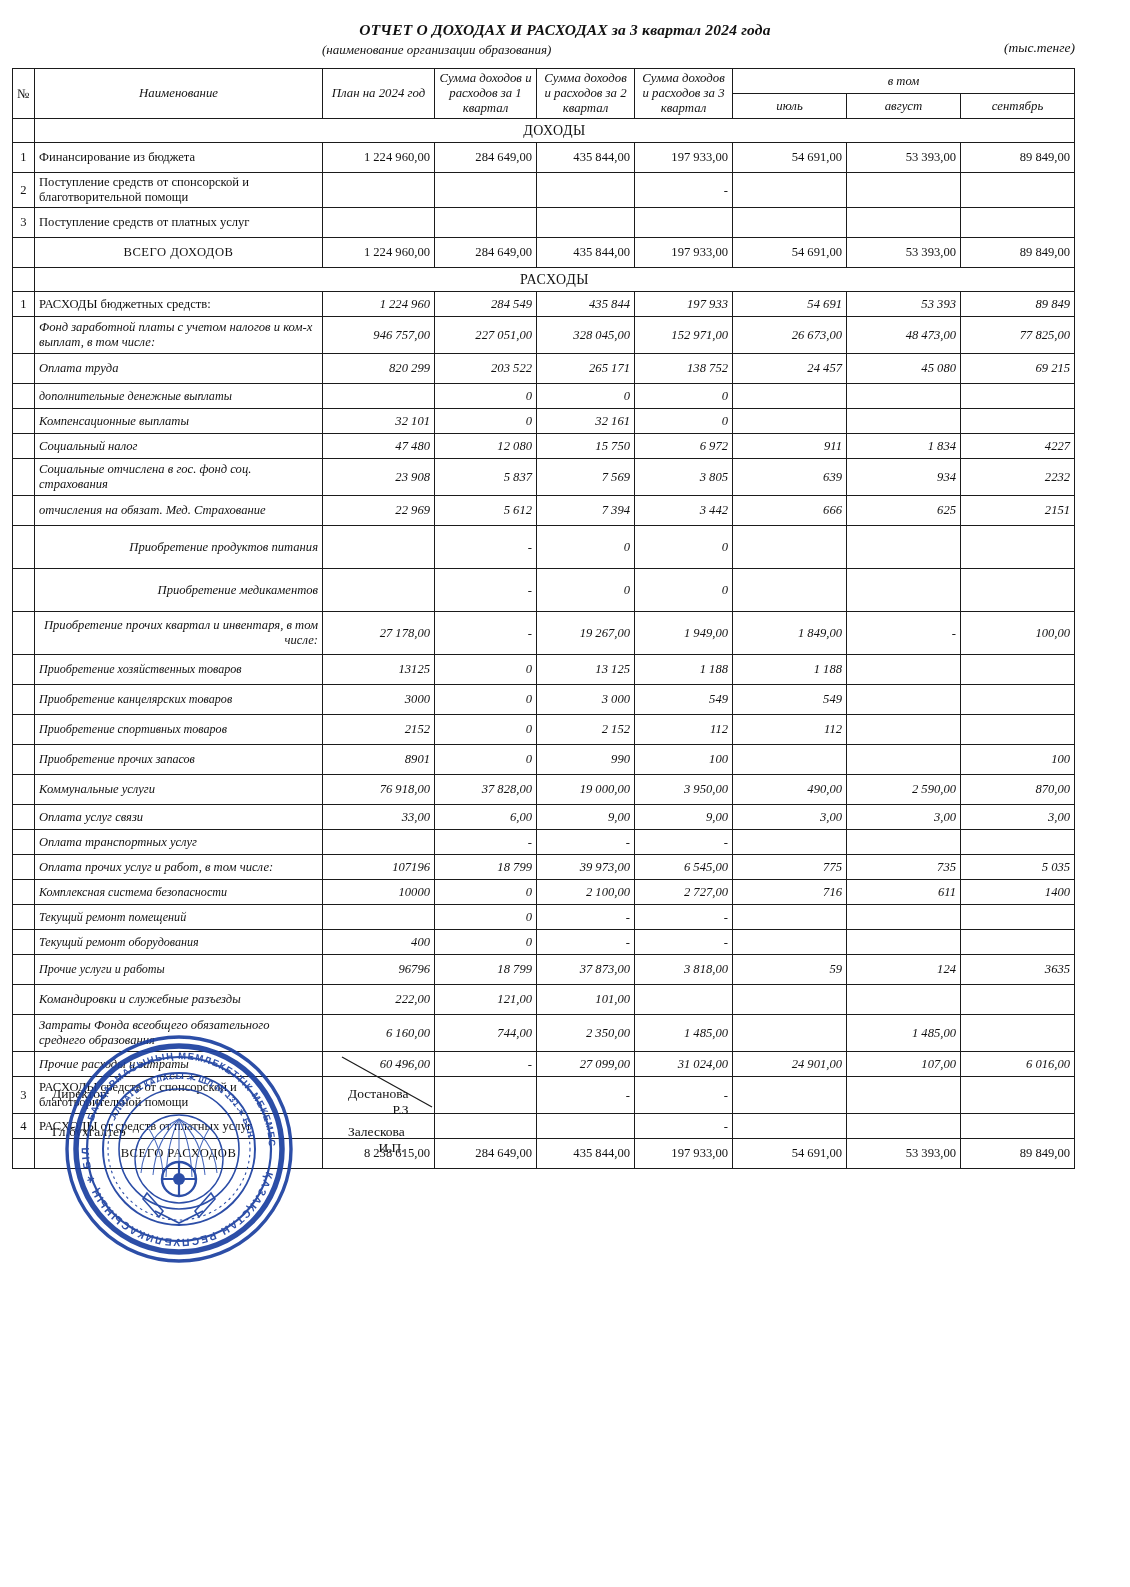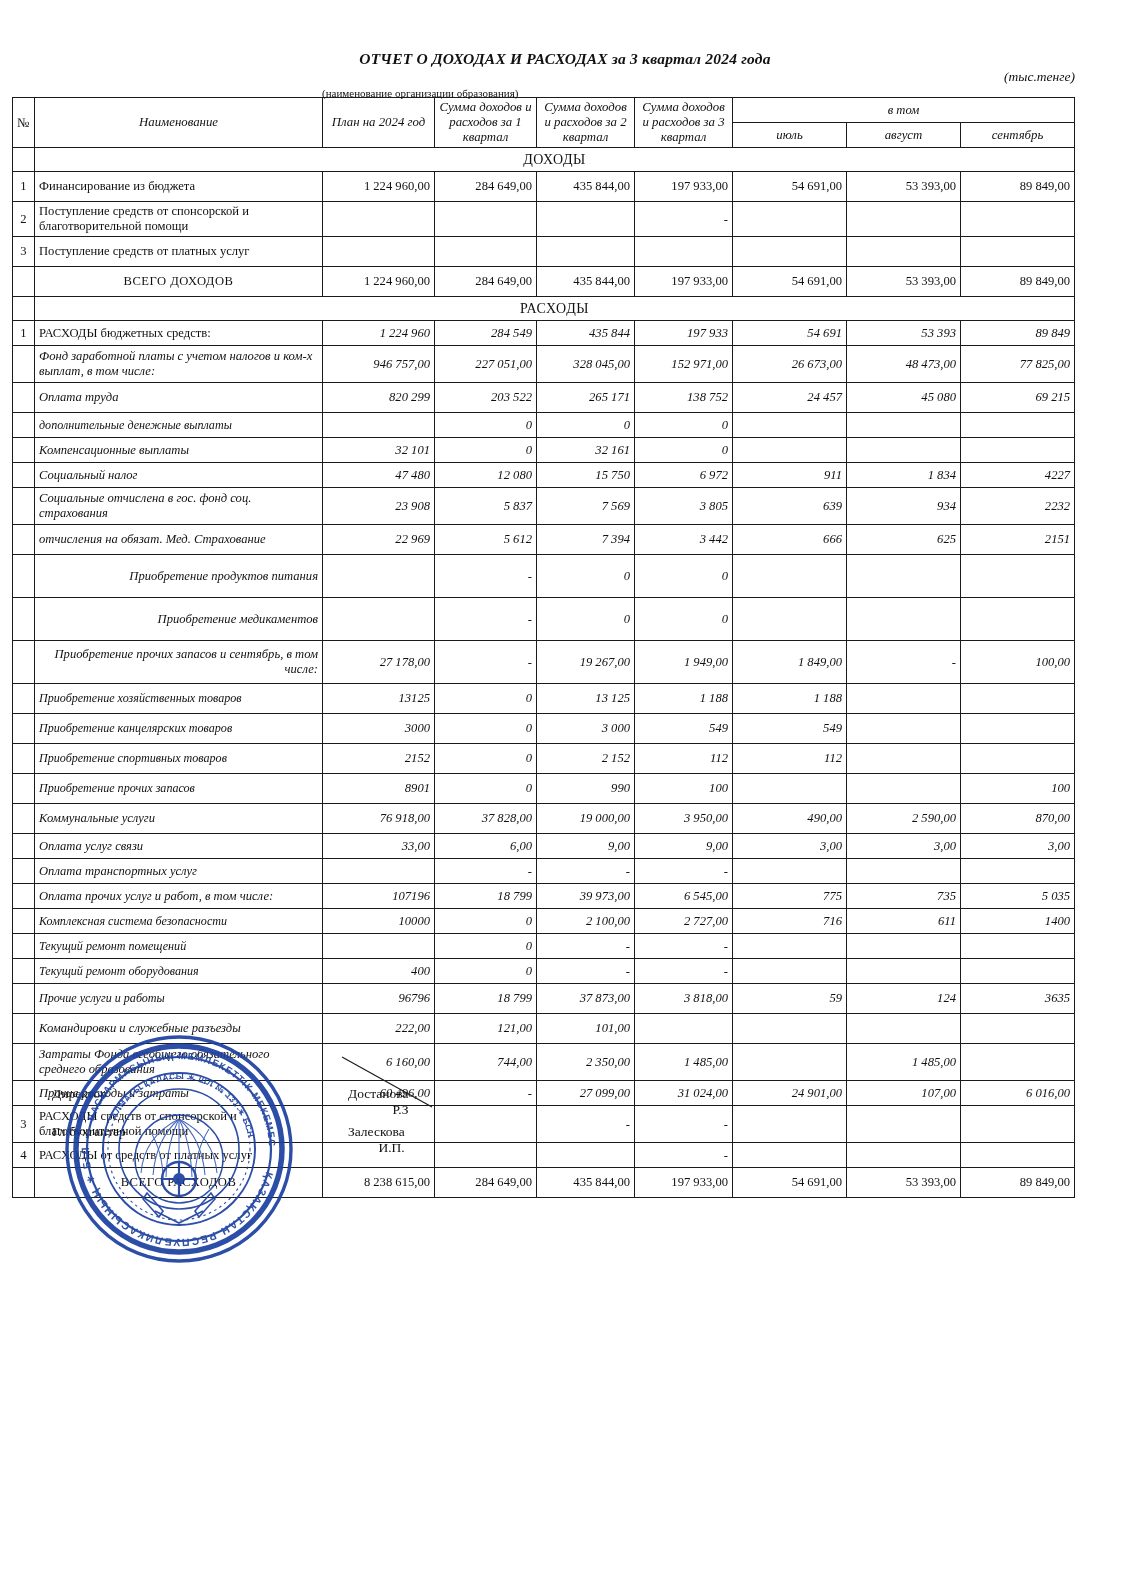--- a/index.html
+++ b/index.html
@@ -13,38 +13,38 @@
     overflow:hidden;
   }
   .page{
     position:relative;
     width:1130px;height:1587px;
     box-sizing:border-box;
   }
   
   .head{
     text-align:center;
-    padding-top:48px;
+    padding-top:19px;
   }
   .head .t1{
     font-weight:bold;font-style:italic;font-size:15.5px;
     letter-spacing:.2px;line-height:21px;
   }
   .head .t2{
     font-weight:bold;font-style:italic;font-size:15.5px;
     line-height:21px;
   }
   .subline{
     position:relative;
     height:20px;
     margin-top:2px;
   }
   .subline .org{
-    position:absolute;left:322px;top:16px;
-    font-size:11px;
+    position:absolute;left:322px;top:0;
+    font-style:italic;font-size:13px;
   }
   .subline .unit{
     position:absolute;right:55px;top:-2px;
     font-style:italic;font-size:13.5px;
   }
   
   table.rep{
     border-collapse:collapse;
     table-layout:fixed;
     margin:6px 0 0 12px;
@@ -353,21 +353,21 @@
           <td class="num"></td>
           <td class="num">-</td>
           <td class="num">0</td>
           <td class="num">0</td>
           <td class="num"></td>
           <td class="num"></td>
           <td class="num"></td>
         </tr>
         <tr class="h-big">
           <td class="idx"></td>
-          <td class="lbl boldital">Приобретение прочих запасов и сентябрь, в том числе:</td>
+          <td class="lbl boldital">Приобретение прочих квартал и инвентаря, в том числе:</td>
           <td class="num">27 178,00</td>
           <td class="num">-</td>
           <td class="num">19 267,00</td>
           <td class="num">1 949,00</td>
           <td class="num">1 849,00</td>
           <td class="num">-</td>
           <td class="num">100,00</td>
         </tr>
         <tr class="h-mid">
           <td class="idx"></td>

